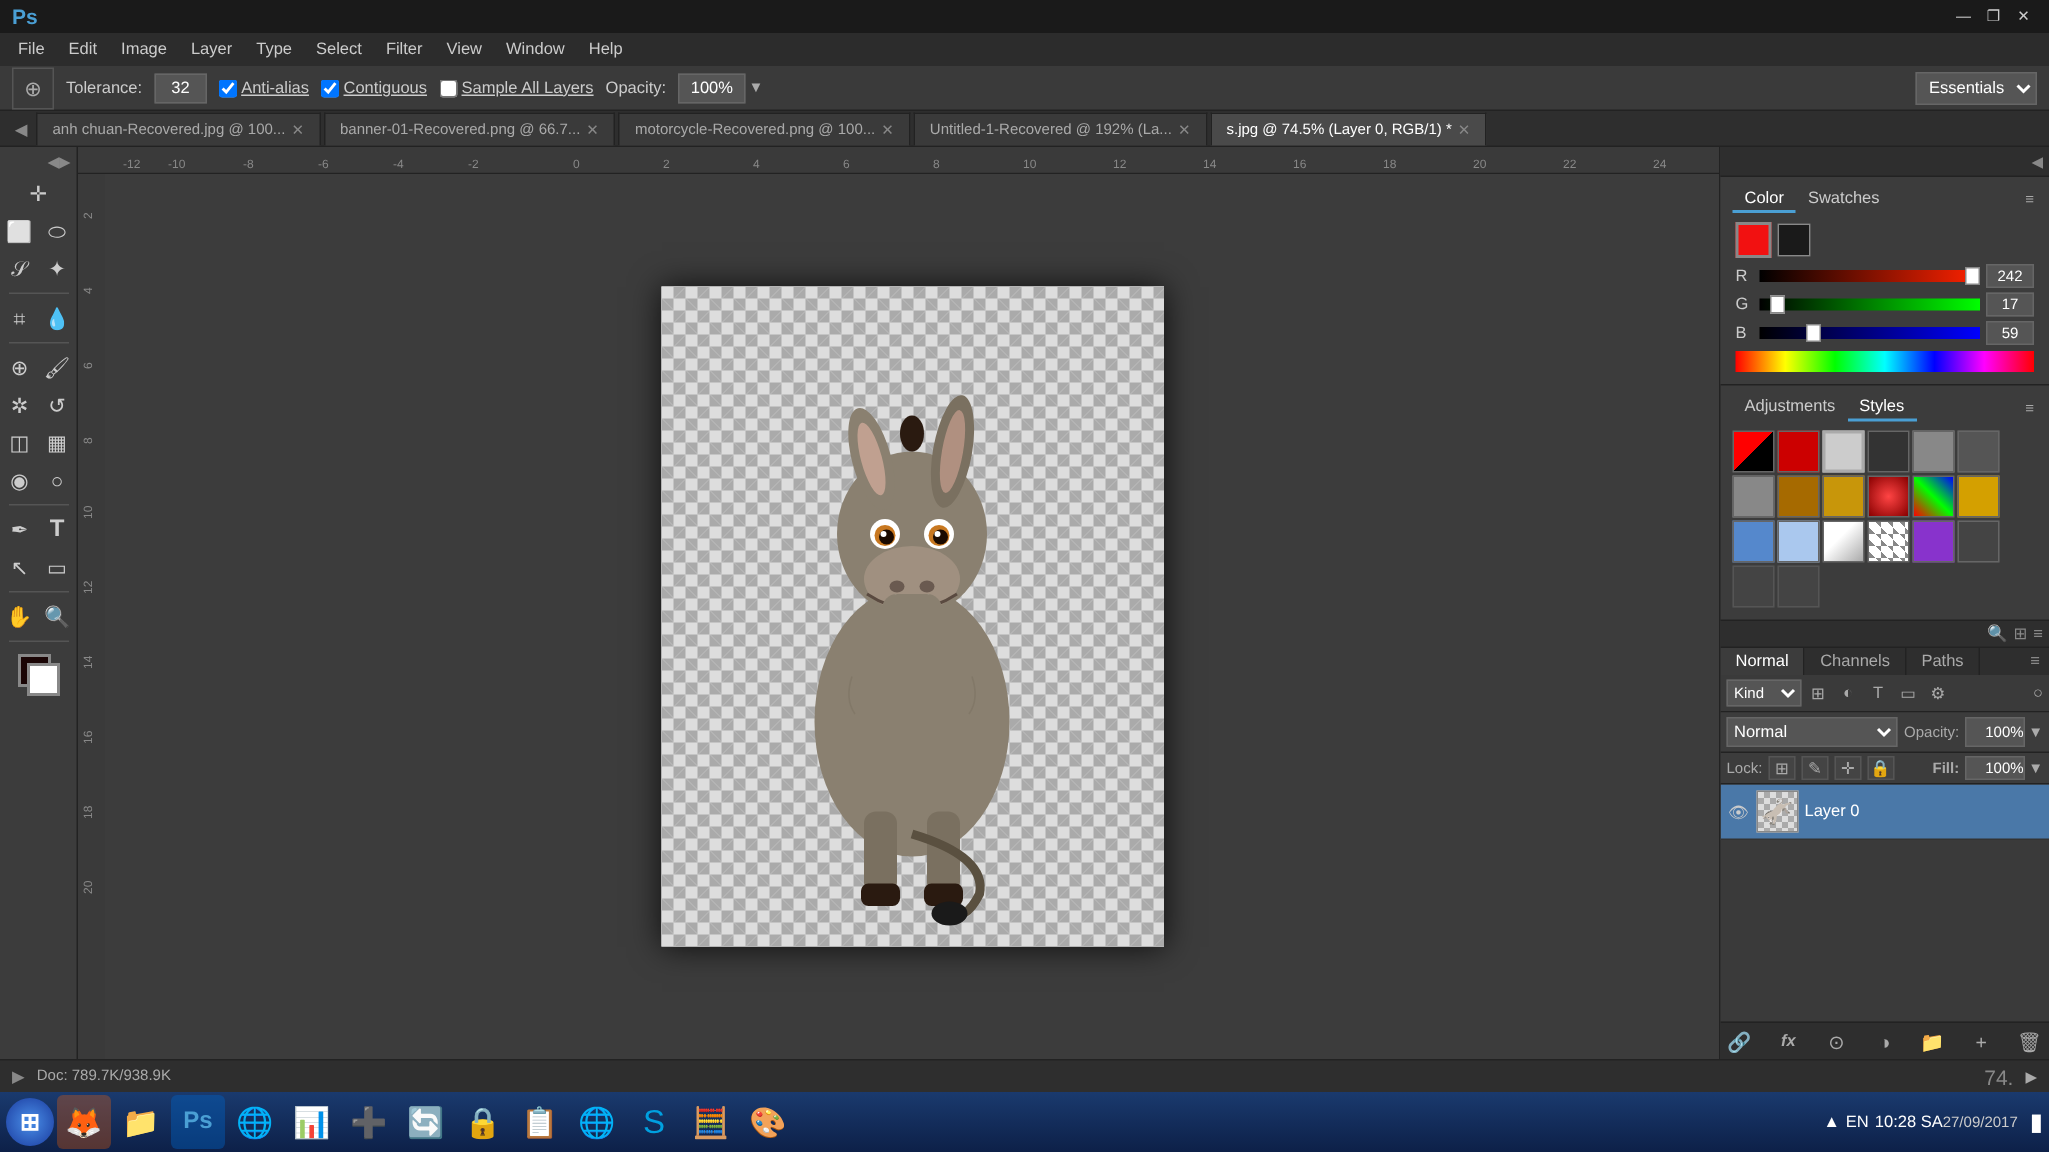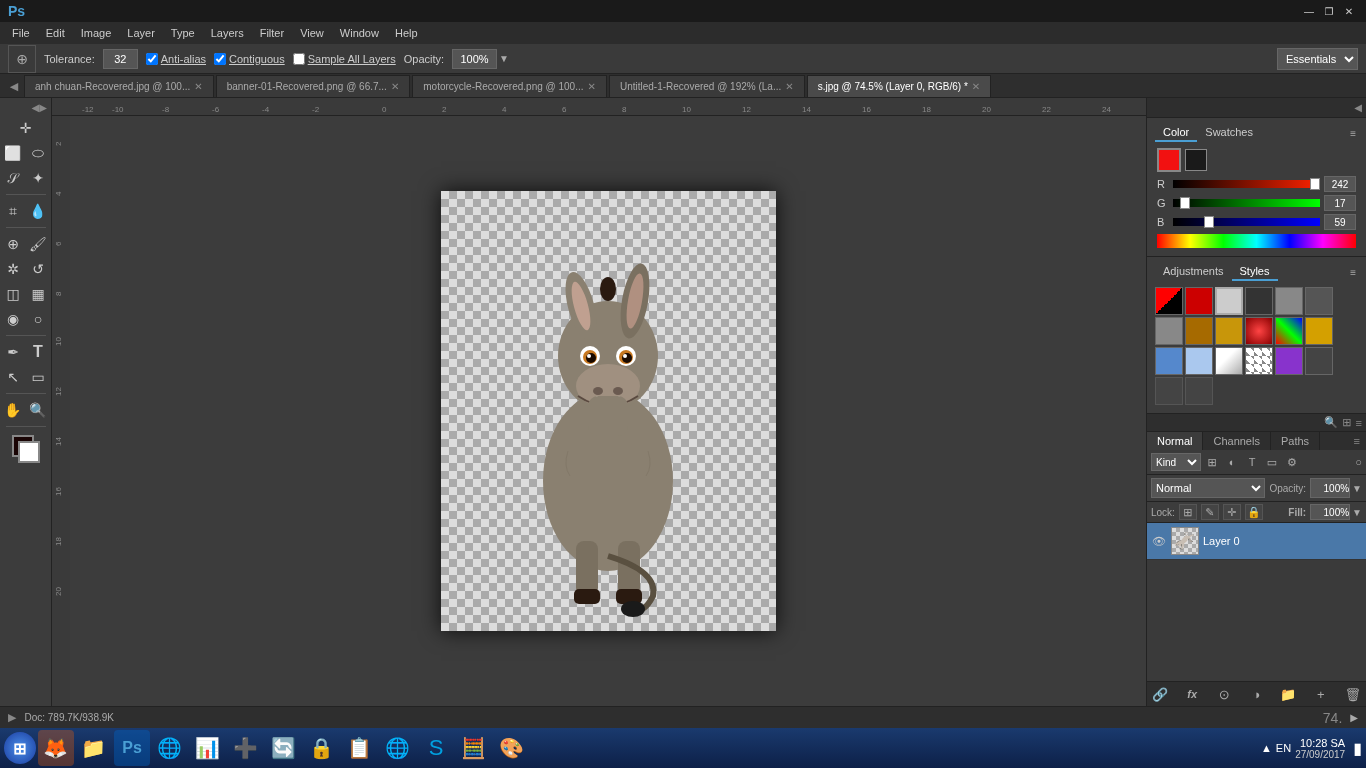--- a/index.html
+++ b/index.html
@@ -132,21 +132,21 @@
     <div class="titlebar-btn close">✕</div>
   </div>
 </div>
 
 <div id="menubar">
   <span class="menu-item">File</span>
   <span class="menu-item">Edit</span>
   <span class="menu-item">Image</span>
   <span class="menu-item">Layer</span>
   <span class="menu-item">Type</span>
-  <span class="menu-item">Layers</span>
+  <span class="menu-item">Select</span>
   <span class="menu-item">Filter</span>
   <span class="menu-item">View</span>
   <span class="menu-item">Window</span>
   <span class="menu-item">Help</span>
 </div>
 
 <div id="optionsbar">
   <div style="width:28px;height:28px;background:#3a3a3a;border:1px solid #555;display:flex;align-items:center;justify-content:center;cursor:pointer;">
     <span style="font-size:14px;color:#aaa;">⊕</span>
   </div>
@@ -186,21 +186,21 @@
   </div>
   <div class="tab">
     <span>motorcycle-Recovered.png @ 100...</span>
     <span class="tab-close">✕</span>
   </div>
   <div class="tab">
     <span>Untitled-1-Recovered @ 192% (La...</span>
     <span class="tab-close">✕</span>
   </div>
   <div class="tab active">
-    <span>s.jpg @ 74.5% (Layer 0, RGB/6) *</span>
+    <span>s.jpg @ 74.5% (Layer 0, RGB/1) *</span>
     <span class="tab-close">✕</span>
   </div>
 </div>
 
 <div style="display:flex;width:100%;height:calc(768px - 22px - 22px - 30px - 24px - 22px - 40px);position:relative;">
 
   <div id="toolbar">
 
     <div style="width:100%;display:flex;justify-content:flex-end;padding-right:4px;margin-bottom:2px;">
       <span style="font-size:10px;color:#888;cursor:pointer;">◀▶</span>
@@ -595,19 +595,19 @@
   <div class="task-icon">
     <span style="font-size:20px;">🧮</span>
   </div>
   <div class="task-icon">
     <span style="font-size:20px;">🎨</span>
   </div>
 
   <div class="taskbar-right">
     <span style="font-size:11px;color:#fff;cursor:pointer;">▲</span>
     <span style="font-size:11px;color:#fff;">EN</span>
-    <div style="display:flex;flex-direction:column;align-items:flex-end;">
+    <div style="display:flex;flex-direction:row;align-items:flex-end;">
       <span class="taskbar-time">10:28 SA</span>
       <span class="taskbar-date">27/09/2017</span>
     </div>
     <span style="font-size:16px;cursor:pointer;margin-left:4px;">▮</span>
   </div>
 </div>
 
 </body></html>

